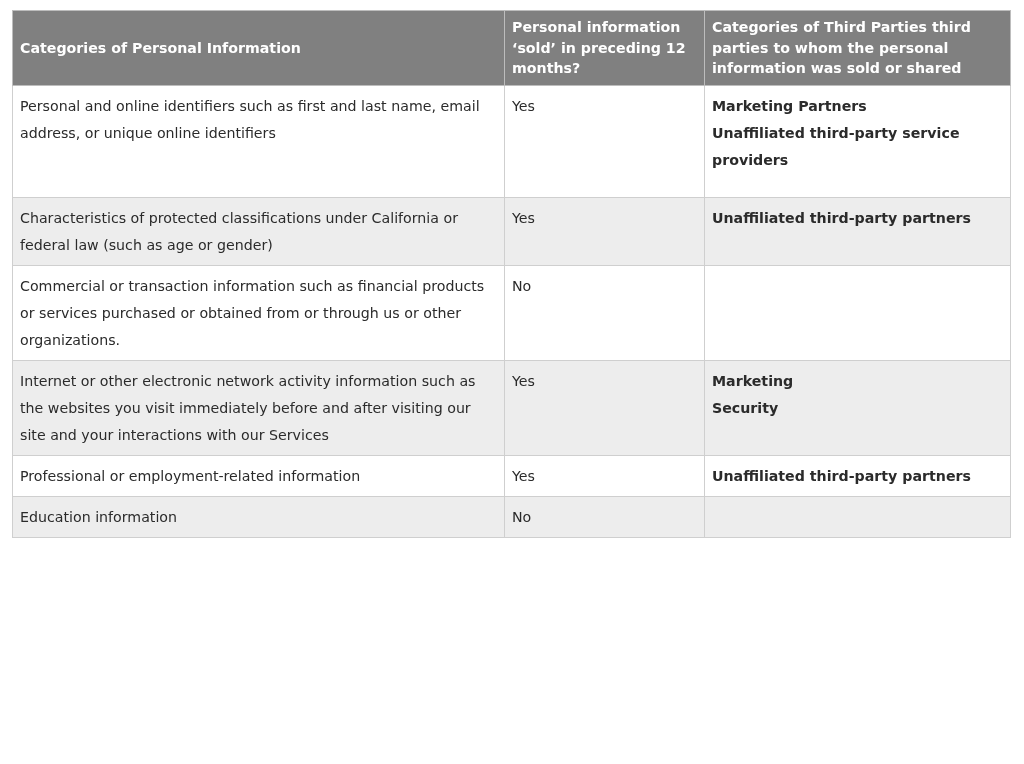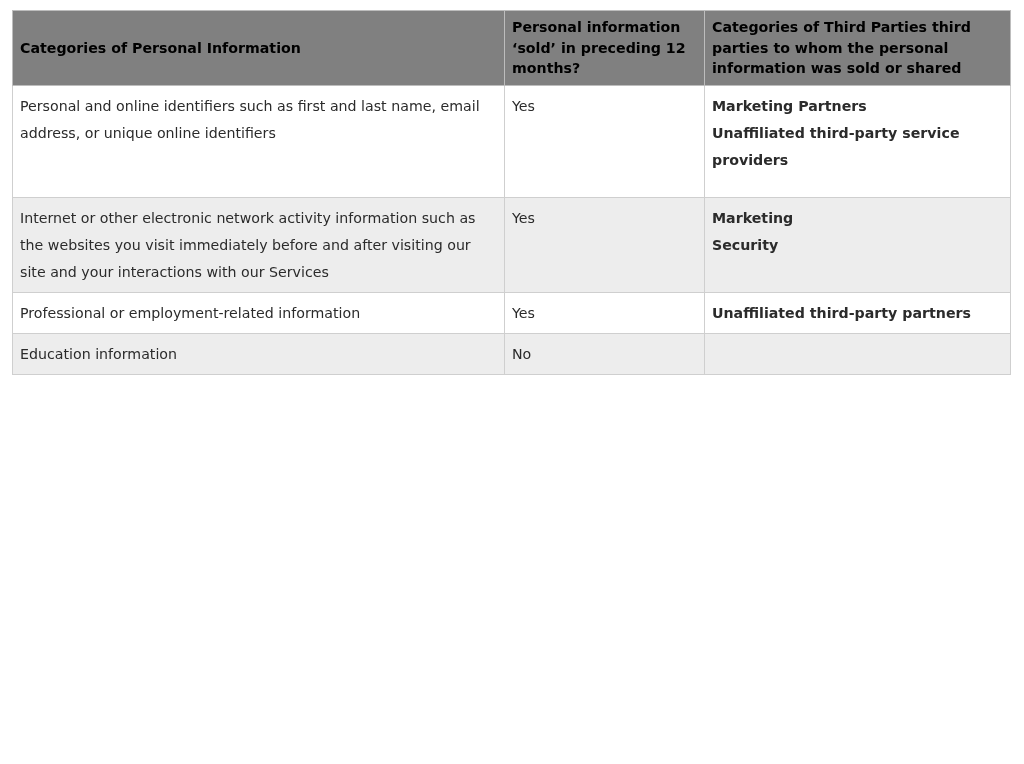--- a/index.html
+++ b/index.html
@@ -3,21 +3,21 @@
 <meta charset="utf-8">
 <style>
   html, body { margin: 0; padding: 0; background: #ffffff; }
   body { width: 1024px; height: 764px; position: relative; overflow: hidden;
          font-family: "DejaVu Sans", sans-serif; color: #2b2b2b; }
   table { position: absolute; left: 12px; top: 10px; width: 998px;
           border-collapse: collapse; table-layout: fixed; }
   col.c1 { width: 492px; } col.c2 { width: 200px; } col.c3 { width: 306px; }
   th, td { border: 1px solid #cfcfcf; vertical-align: top; text-align: left;
            font-size: 14.2px; line-height: 27px; padding: 7px 7px 6px 7px; }
-  thead th { background: #808080; color: #000000; font-weight: bold;
+  thead th { background: #808080; color: #ffffff; font-weight: bold;
              font-size: 14.2px; line-height: 20.5px; padding: 6px 7px 6px 7px;
              vertical-align: middle; border-color: #bdbdbd; }
   thead th.h1 { height: 60px; }
   tbody tr:nth-child(odd) td { background: #ffffff; }
   tbody tr:nth-child(even) td { background: #ededed; }
   td .line { display: block; font-weight: bold; }
 </style>
 </head>
 <body>
 
@@ -36,20 +36,32 @@
   </thead>
   <tbody>
     <tr style="height:112px">
       <td>Personal and online identifiers such as first and last name, email address, or unique online identifiers</td>
       <td>Yes</td>
       <td>
         <span class="line">Marketing Partners</span>
         <span class="line">Unaffiliated third-party service providers</span>
       </td>
     </tr>
+    <tr style="height:67px">
+      <td>Characteristics of protected classifications under California or federal law (such as age or gender)</td>
+      <td>Yes</td>
+      <td>
+        <span class="line">Unaffiliated third-party partners</span>
+      </td>
+    </tr>
+    <tr style="height:95px">
+      <td>Commercial or transaction information such as financial products or services purchased or obtained from or through us or other organizations.</td>
+      <td>No</td>
+      <td></td>
+    </tr>
     <tr style="height:94px">
       <td>Internet or other electronic network activity information such as the websites you visit immediately before and after visiting our site and your interactions with our Services</td>
       <td>Yes</td>
       <td>
         <span class="line">Marketing</span>
         <span class="line">Security</span>
       </td>
     </tr>
     <tr style="height:40px">
       <td>Professional or employment-related information</td>

